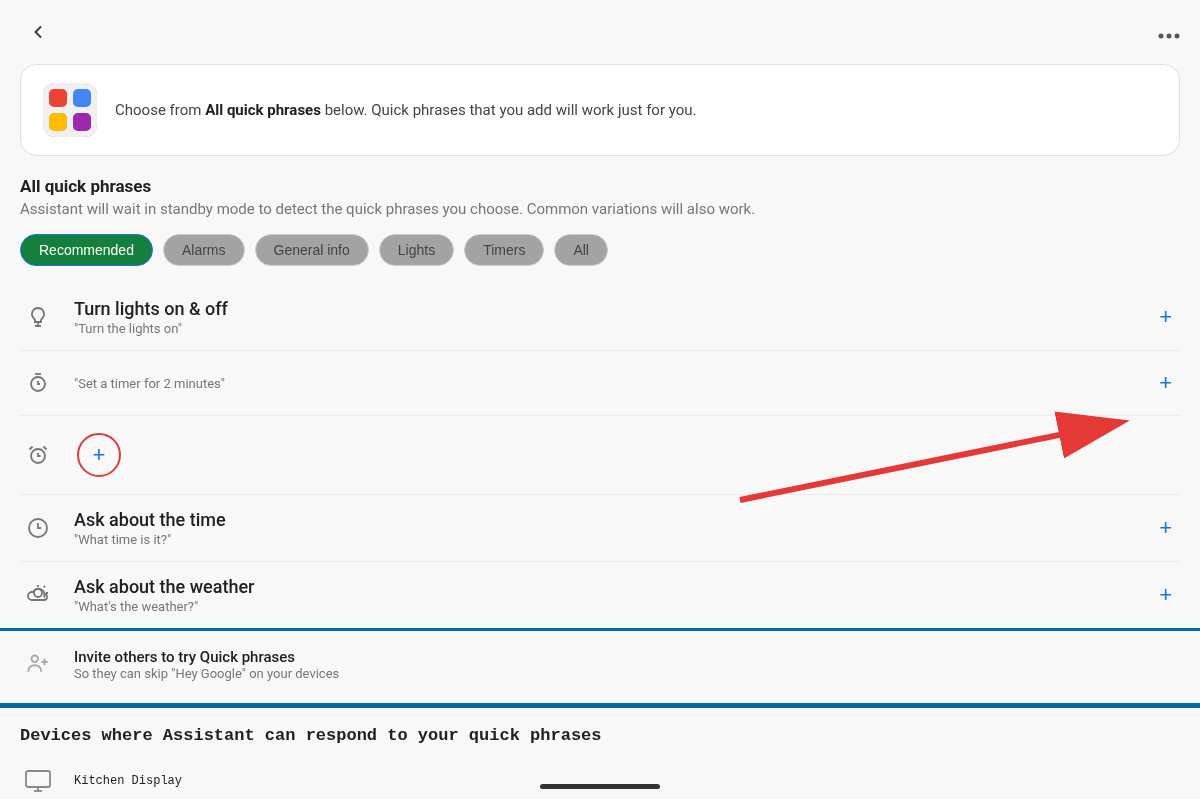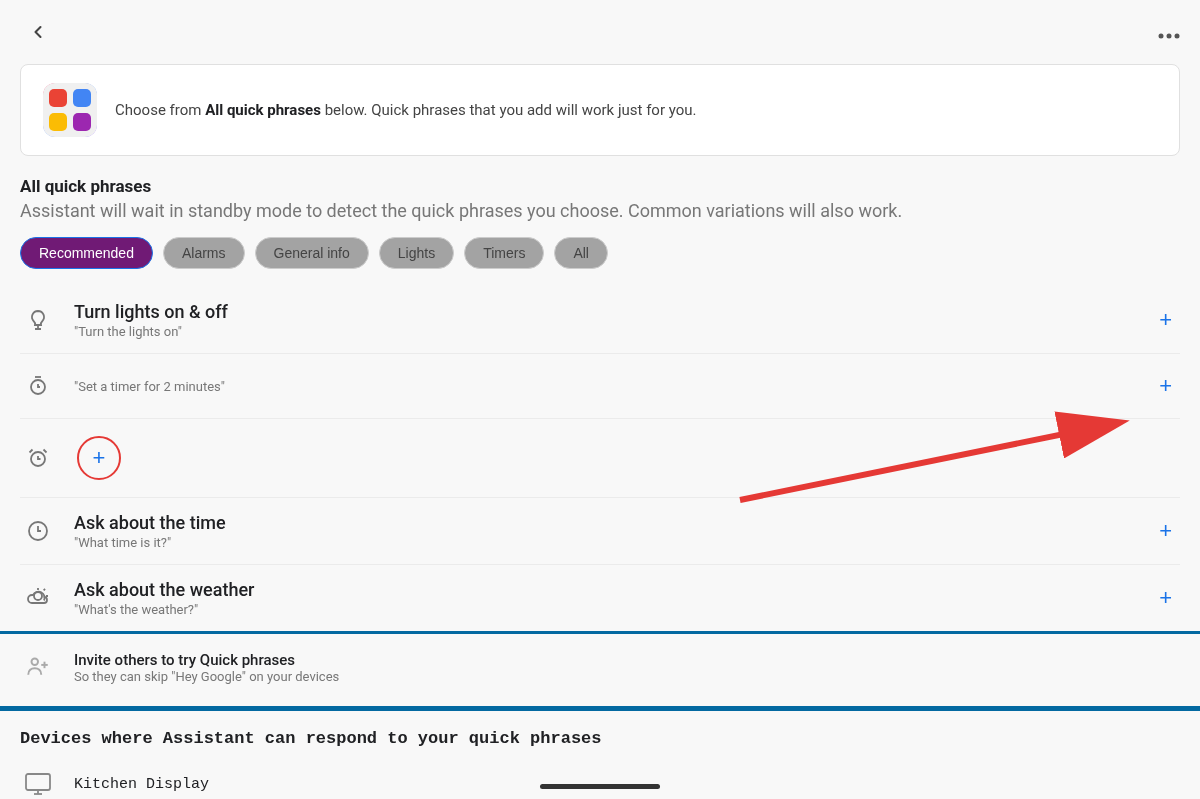--- a/index.html
+++ b/index.html
@@ -32,21 +32,21 @@
     }
     .more-btn {
       background: transparent; border: none; cursor: pointer;
       font-size: 20px; color: #444; letter-spacing: 2px;
     }
 
     
     .banner {
       background: #fff;
       border: 1px solid #e0e0e0;
-      border-radius: 8px;
+      border-radius: 16px;
       margin: 0 20px 20px 20px;
       padding: 18px 22px;
       display: flex;
       align-items: center;
       gap: 18px;
     }
     .banner-icon {
       width: 54px; height: 54px; flex-shrink: 0;
       border-radius: 12px;
       background: linear-gradient(135deg, #f9a, #a8c8f8, #c8a8f8);
@@ -65,21 +65,21 @@
     .section {
       padding: 0 20px;
     }
     .section-title {
       font-size: 17px;
       font-weight: 700;
       color: #202124;
       margin-bottom: 4px;
     }
     .section-subtitle {
-      font-size: 18px;
+      font-size: 15px;
       color: #777;
       margin-bottom: 16px;
     }
 
     
     .chips {
       display: flex;
       gap: 10px;
       margin-bottom: 18px;
       flex-wrap: wrap;
@@ -87,21 +87,21 @@
     .chip {
       padding: 7px 18px;
       border-radius: 20px;
       border: 1.5px solid #ccc;
       background: #a3a3a3;
       font-size: 14px;
       cursor: pointer;
       color: #444;
     }
     .chip.active {
-      background: #701a75;
+      background: #15803d;
       border-color: #1a73e8;
       color: #fff;
       font-weight: 500;
     }
 
     
     .list-item {
       display: flex;
       align-items: center;
       padding: 14px 0;
@@ -340,21 +340,21 @@
 <div class="devices-section">
   <div class="section-title">Devices where Assistant can respond to your quick phrases</div>
   <div class="device-item">
     <div class="device-icon">
       <svg width="26" height="22" viewBox="0 0 26 22" fill="none" stroke="#888" stroke-width="1.8">
         <rect x="1" y="1" width="24" height="16" rx="2"></rect>
         <line x1="9" y1="21" x2="17" y2="21"></line>
         <line x1="13" y1="17" x2="13" y2="21"></line>
       </svg>
     </div>
-    <div style="font-size:15px; color:#202124;">Kitchen Display</div>
+    <div style="font-size:12px; color:#202124;">Kitchen Display</div>
   </div>
 </div>
 
 <svg class="annotation-overlay" xmlns="http://www.w3.org/2000/svg">
 
   <defs>
     <marker id="arrowhead" markerWidth="12" markerHeight="8" refX="10" refY="4" orient="auto">
       <polygon points="0 0, 12 4, 0 8" fill="#e53935"></polygon>
     </marker>
   </defs>

